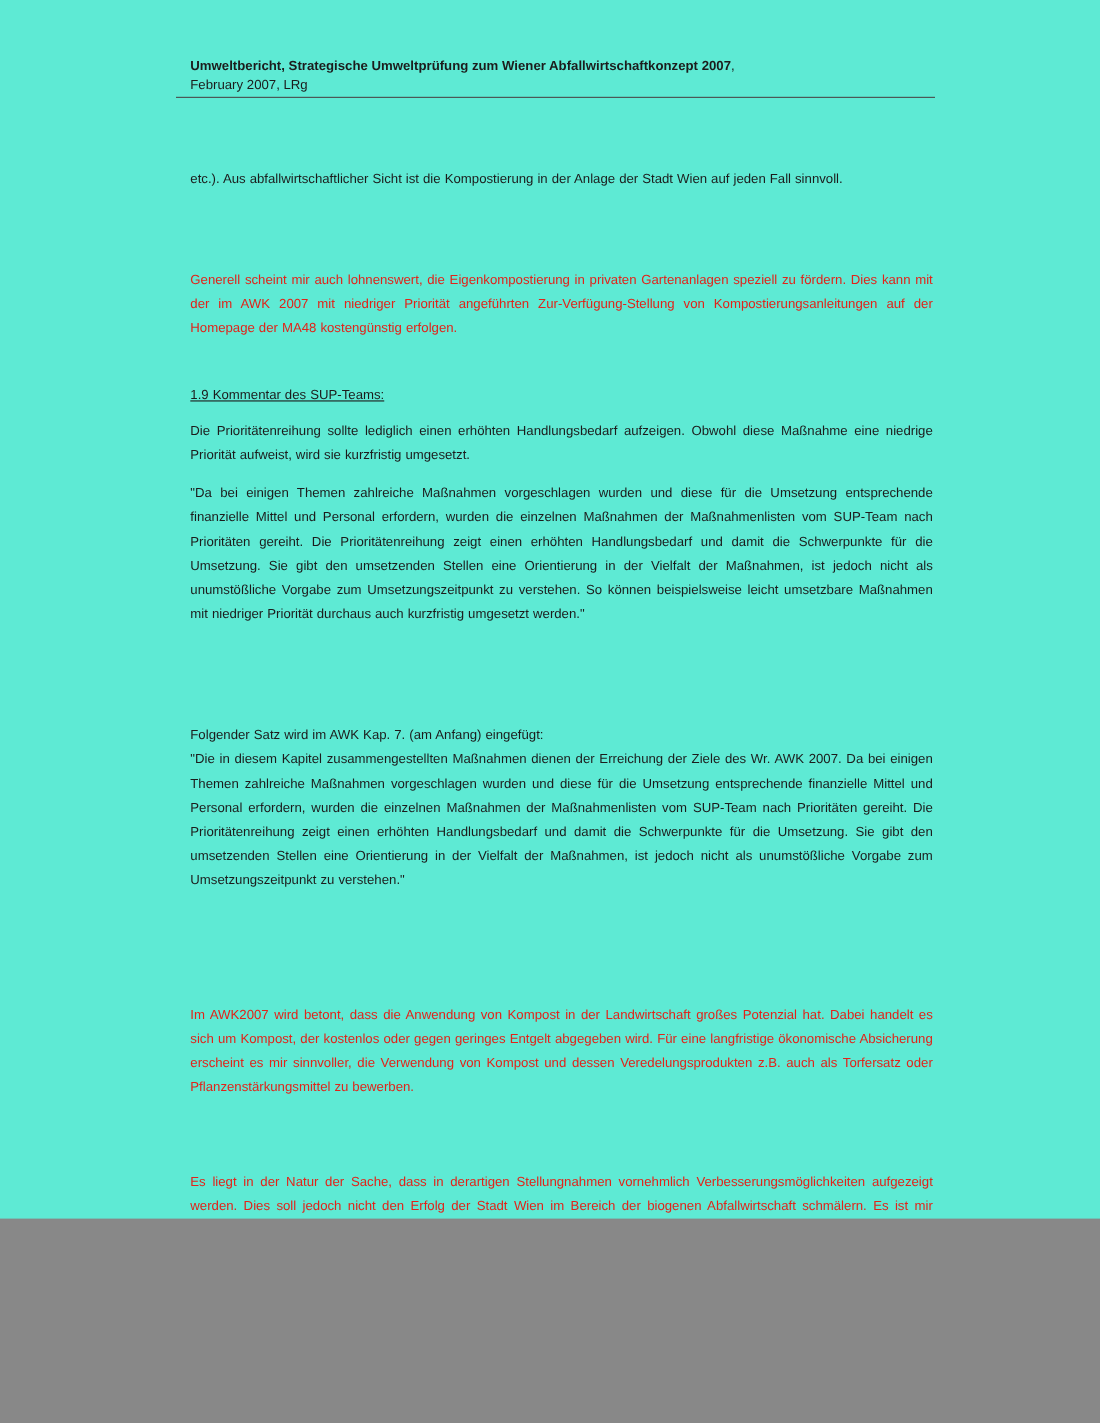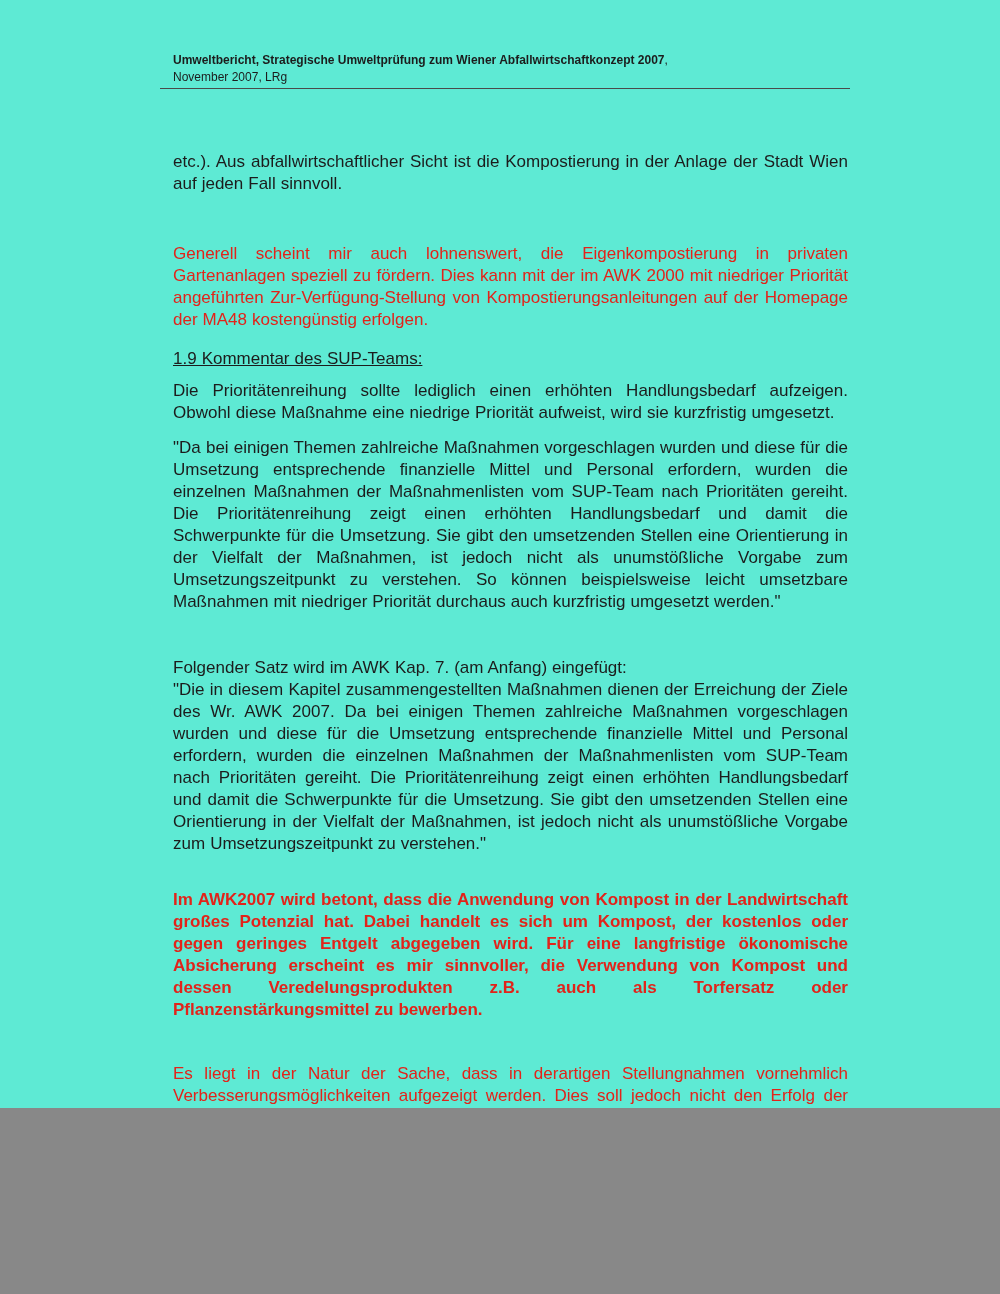--- a/index.html
+++ b/index.html
@@ -28,21 +28,21 @@
     line-height: 16.5px;
     white-space: nowrap;
   }
   .header .htitle { font-weight: bold; }
   
   .p {
     position: absolute;
     left: 173px;
     width: 675px;
     margin: 0;
-    font-size: 17px;
+    font-size: 12px;
     line-height: 22px;
     text-align: justify;
     hyphens: none;
     word-spacing: 0.3px;
   }
   .red { color: #e2231a; }
   .heading {
     text-align: left;
     text-decoration: underline;
   }
@@ -57,43 +57,43 @@
     text-align-last: left;
   }
   .quote-block { display: block; text-align: justify; }
   .justify-all { text-align-last: justify; }
   #p0 { top: 151px; }
   #p1 { top: 243px; }
   #p2 { top: 348px; }
   #p3 { top: 360px; margin-top: 20px; }
   #p4 { top: 437px; }
   #p5 { top: 657px; }
-  #p6 { top: 889px; font-weight: bold; }
+  #p6 { top: 911px; }
   #p7 { top: 1063px; }
   .page-number {
     position: absolute;
     right: 134px;
     top: 1206px;
     font-size: 11px;
     line-height: 22px;
   }
 </style>
 </head>
 <body>
 
 <div class="page">
 
   <div class="header">
     <div class="hline"><span class="htitle">Umweltbericht, Strategische Umweltprüfung zum Wiener Abfallwirtschaftkonzept 2007</span><span>,</span></div>
-    <div class="hline">November 2007, LRg</div>
+    <div class="hline">February 2007, LRg</div>
   </div>
 
   <p class="p" id="p0">etc.). Aus abfallwirtschaftlicher Sicht ist die Kompostierung in der Anlage der Stadt Wien auf jeden Fall sinnvoll.</p>
 
-  <p class="p red" id="p1">Generell scheint mir auch lohnenswert, die Eigenkompostierung in privaten Gartenanlagen speziell zu fördern. Dies kann mit der im AWK 2000 mit niedriger Priorität angeführten Zur-Verfügung-Stellung von Kompostierungsanleitungen auf der Homepage der MA48 kostengünstig erfolgen.</p>
+  <p class="p red" id="p1">Generell scheint mir auch lohnenswert, die Eigenkompostierung in privaten Gartenanlagen speziell zu fördern. Dies kann mit der im AWK 2007 mit niedriger Priorität angeführten Zur-Verfügung-Stellung von Kompostierungsanleitungen auf der Homepage der MA48 kostengünstig erfolgen.</p>
 
   <p class="p heading" id="p2">1.9 Kommentar des SUP-Teams:</p>
 
   <p class="p" id="p3">Die Prioritätenreihung sollte lediglich einen erhöhten Handlungsbedarf aufzeigen. Obwohl diese Maßnahme eine niedrige Priorität aufweist, wird sie kurzfristig umgesetzt.</p>
 
   <p class="p" id="p4">
       <span class="quote-block">"Da bei einigen Themen zahlreiche Maßnahmen vorgeschlagen wurden und diese für die Umsetzung entsprechende finanzielle Mittel und Personal erfordern, wurden die einzelnen Maßnahmen der Maßnahmenlisten vom SUP-Team nach Prioritäten gereiht. Die Prioritätenreihung zeigt einen erhöhten Handlungsbedarf und damit die Schwerpunkte für die Umsetzung. Sie gibt den umsetzenden Stellen eine Orientierung in der Vielfalt der Maßnahmen, ist jedoch nicht als unumstößliche Vorgabe zum Umsetzungszeitpunkt zu verstehen. So können beispielsweise leicht umsetzbare Maßnahmen mit niedriger Priorität durchaus auch kurzfristig umgesetzt werden."</span>
     </p>
 
   <p class="p" id="p5">

